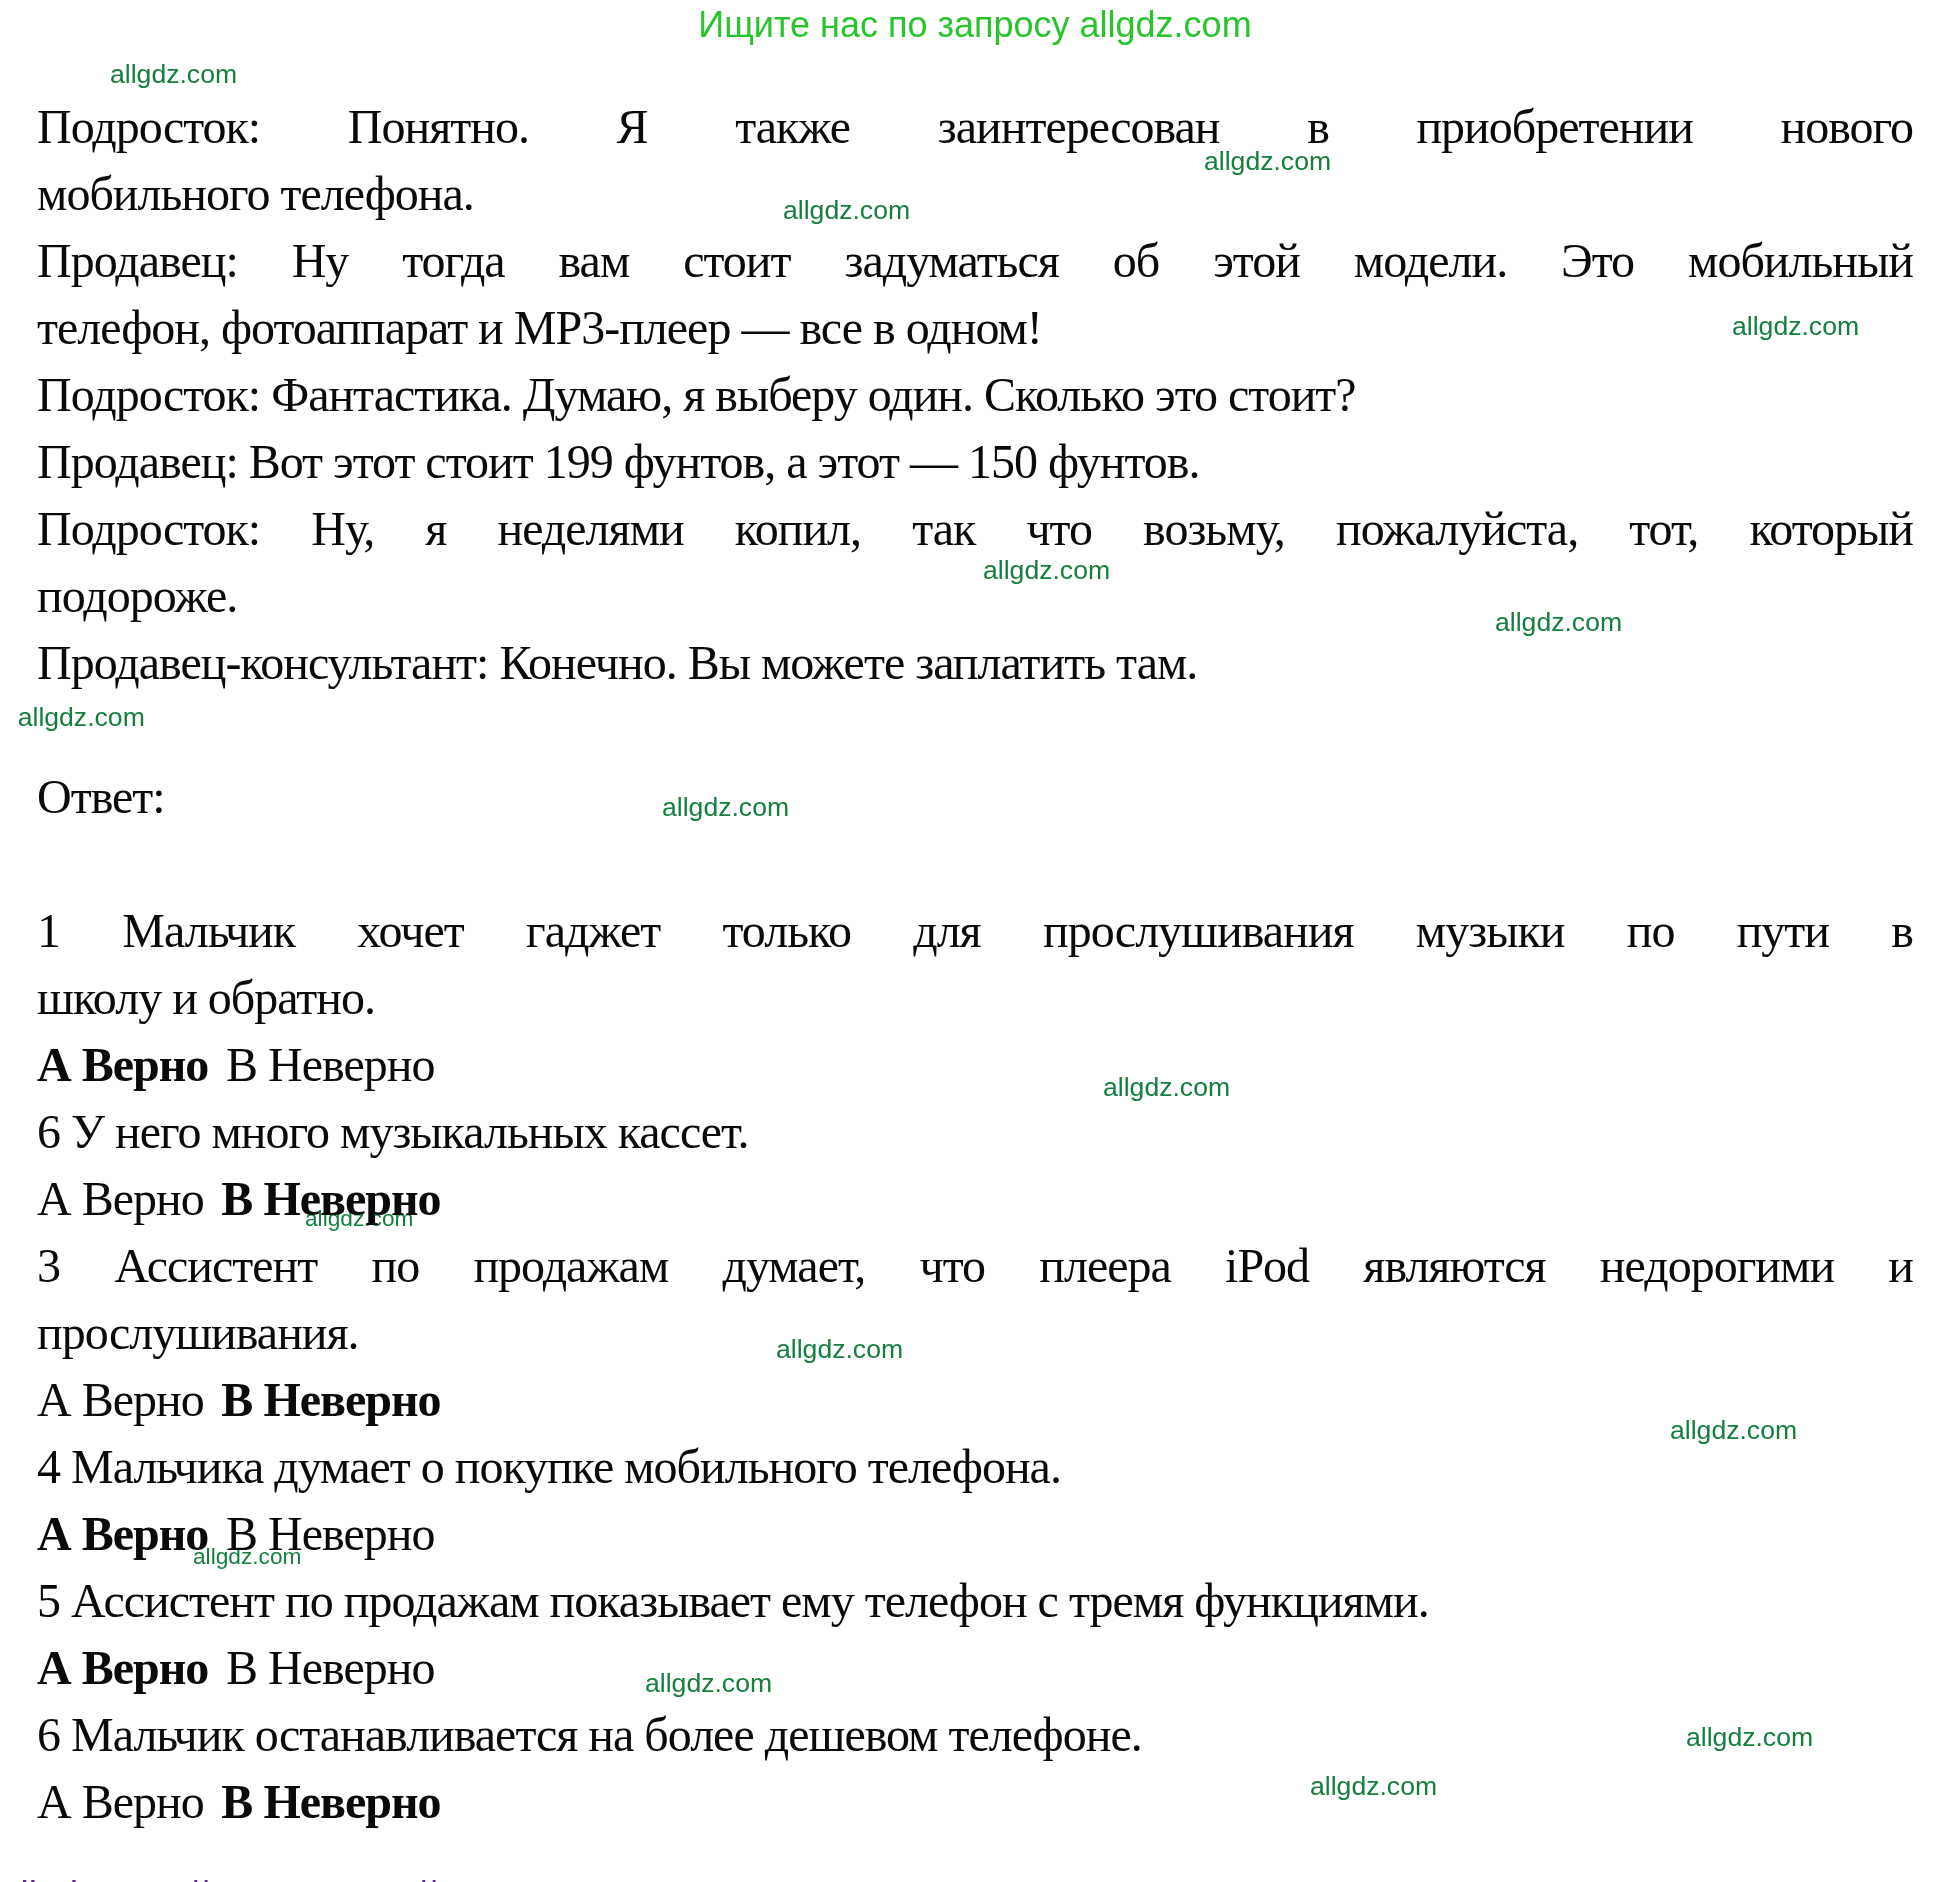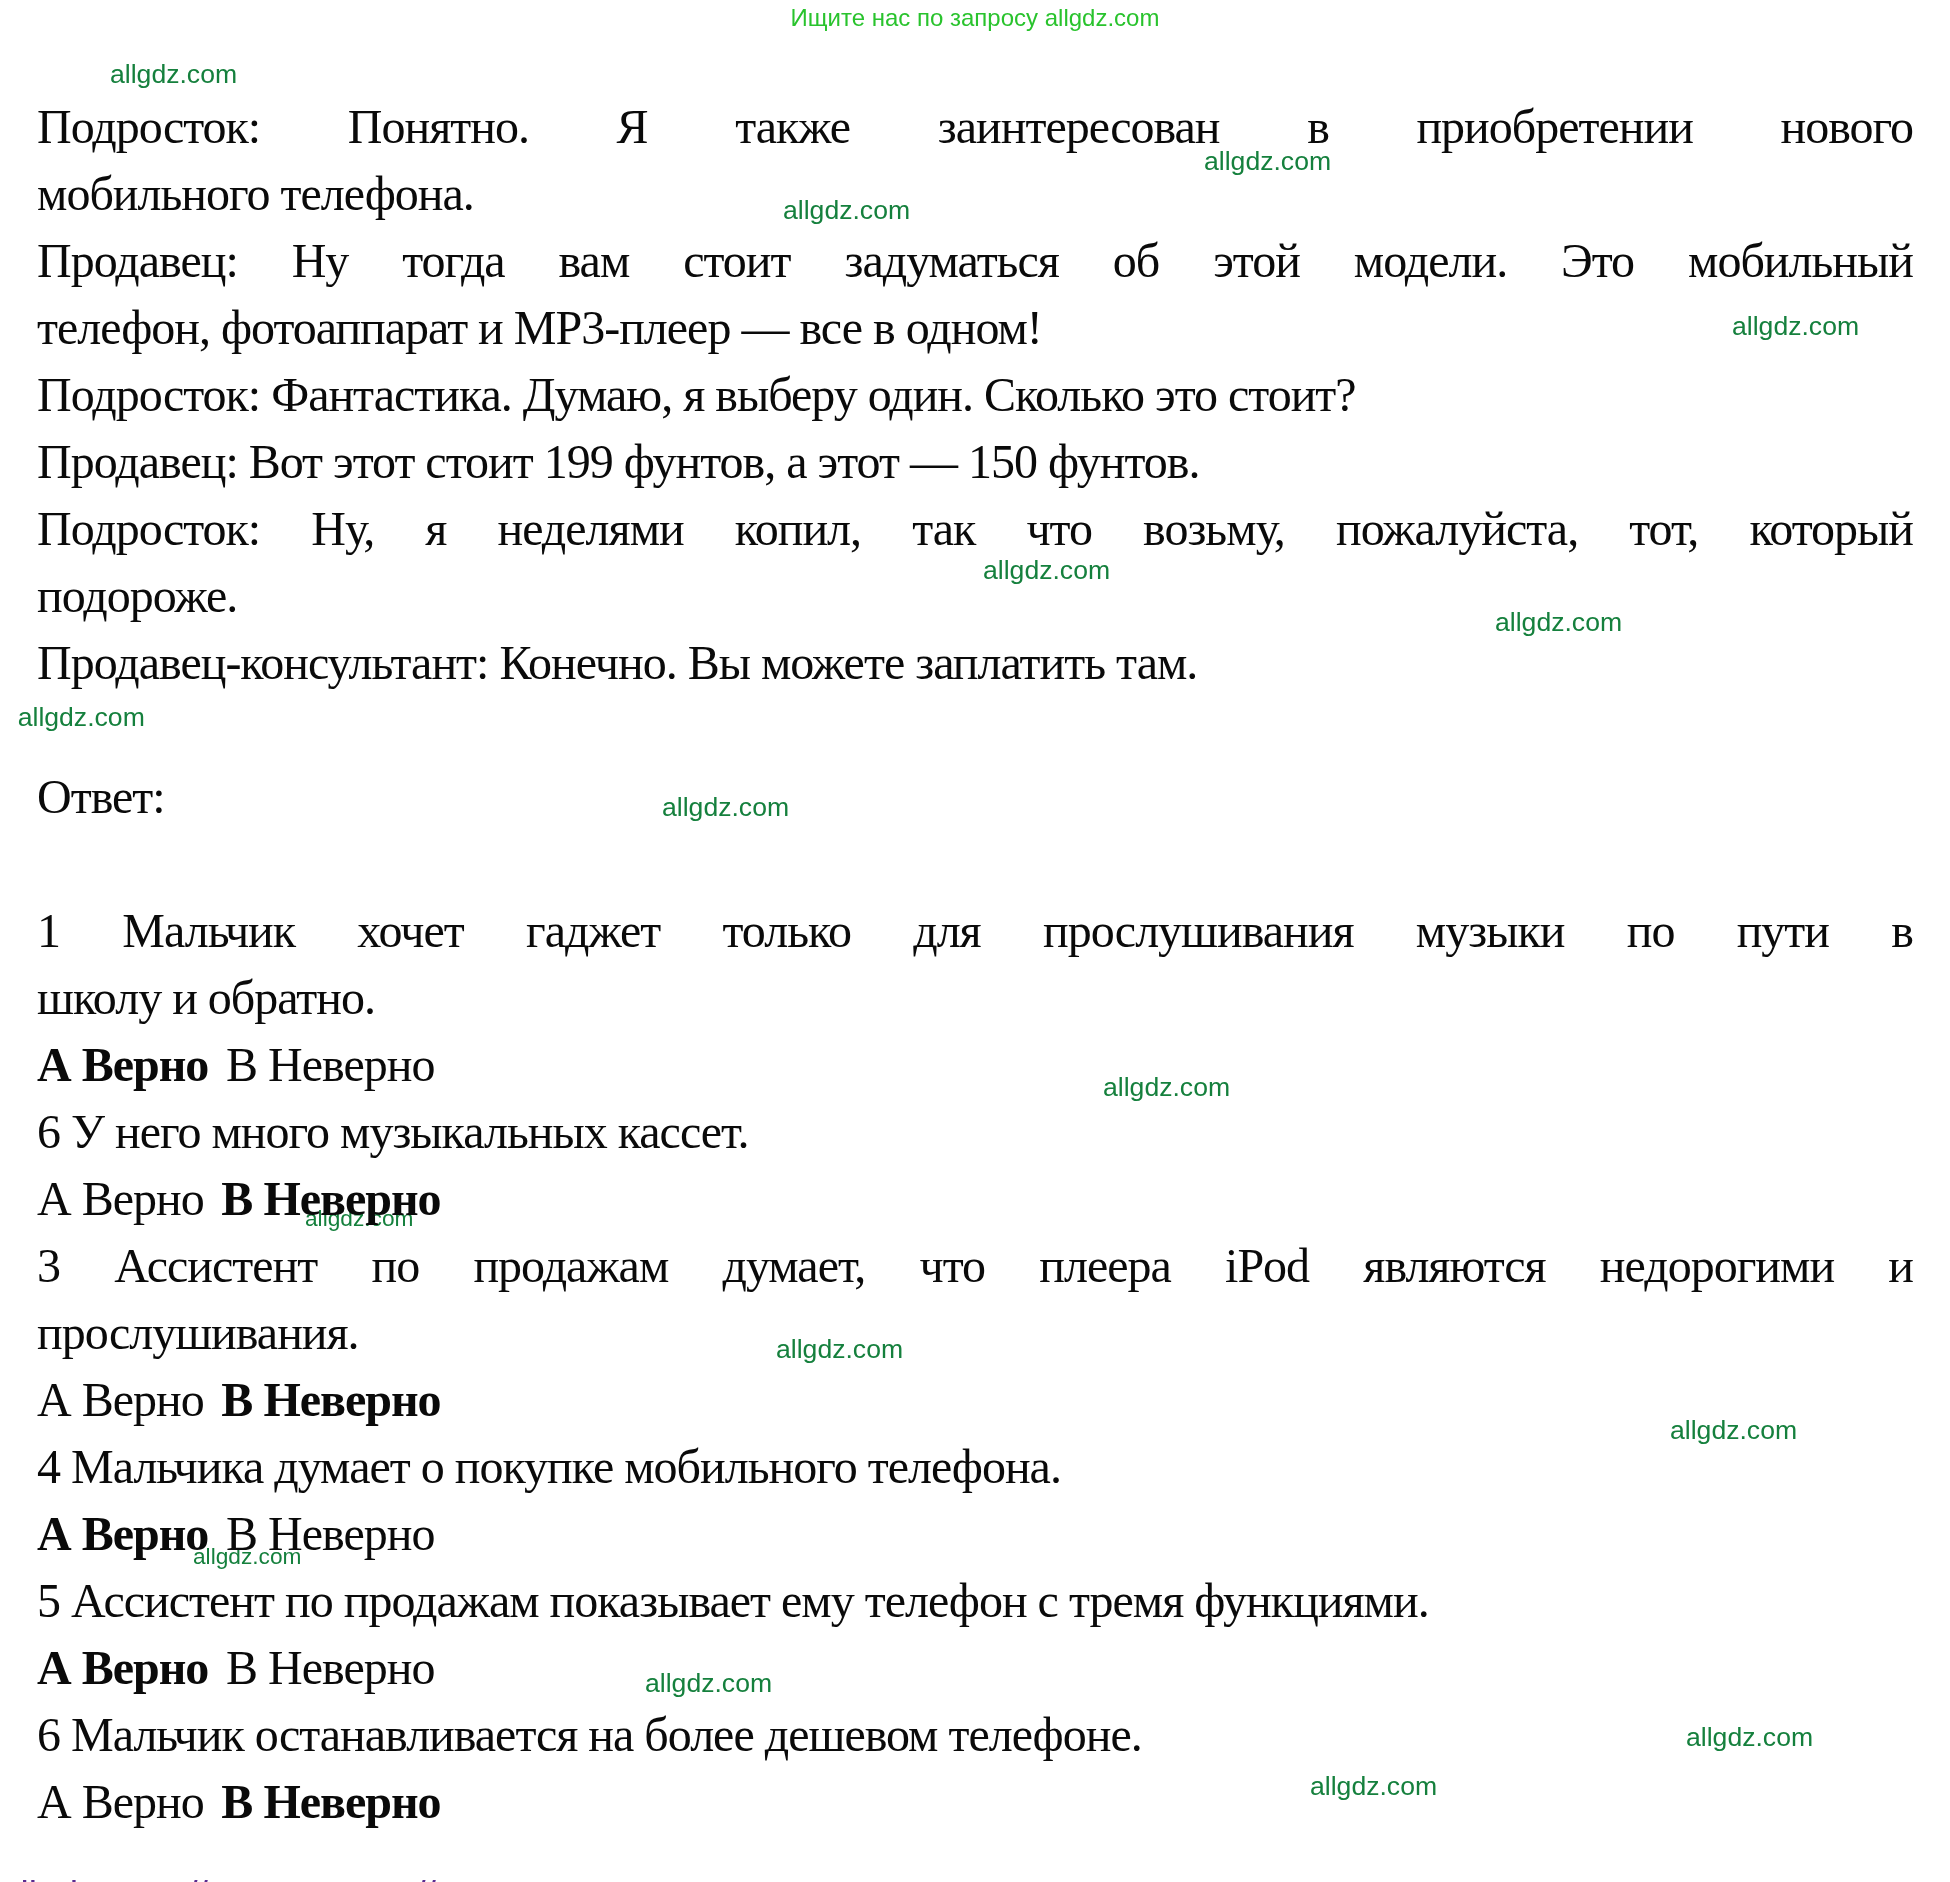--- a/index.html
+++ b/index.html
@@ -6,21 +6,21 @@
   body{
     width:1950px;height:1882px;position:relative;overflow:hidden;
     background:#ffffff;
     font-family:"Liberation Serif","DejaVu Serif",serif;
     color:#0a0a0a;
   }
   .promo{
     position:absolute;top:3.9px;left:0;width:100%;
     text-align:center;
     font-family:"Liberation Sans","DejaVu Sans",sans-serif;
-    font-size:24px;color:#29c32d;
+    font-size:36px;color:#29c32d;
   }
   .body-text{
     position:absolute;top:93px;left:37px;right:37px;
   }
   .line{
     height:67px;line-height:67px;
     font-size:48px;letter-spacing:-1px;
     white-space:nowrap;
   }
   .just{

